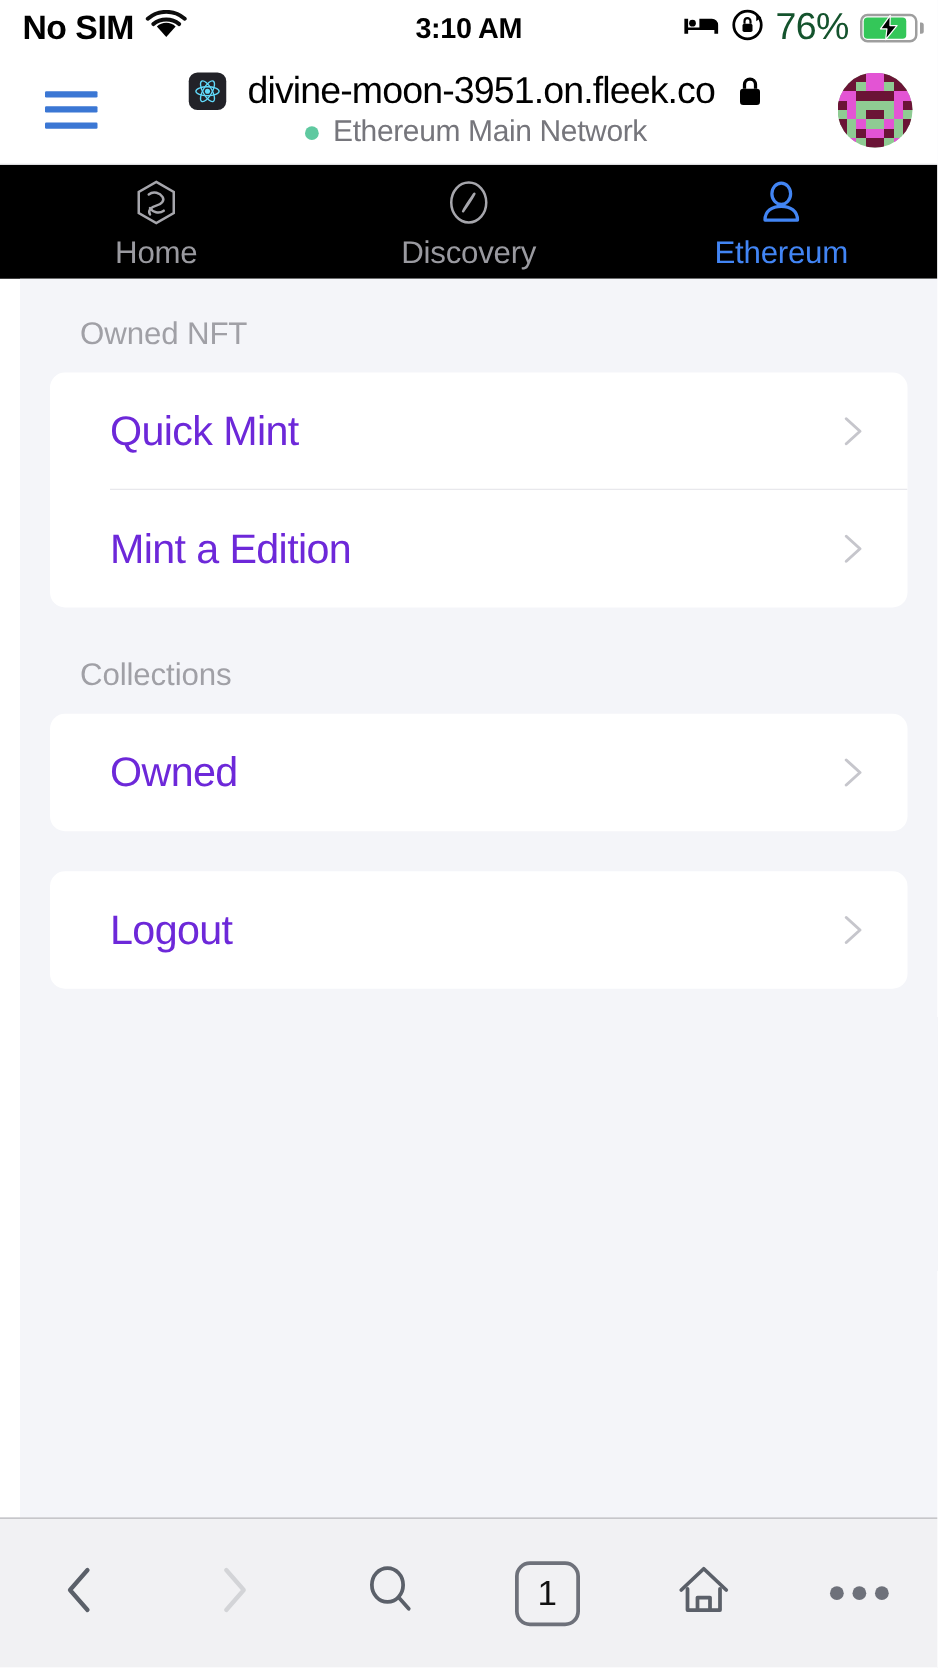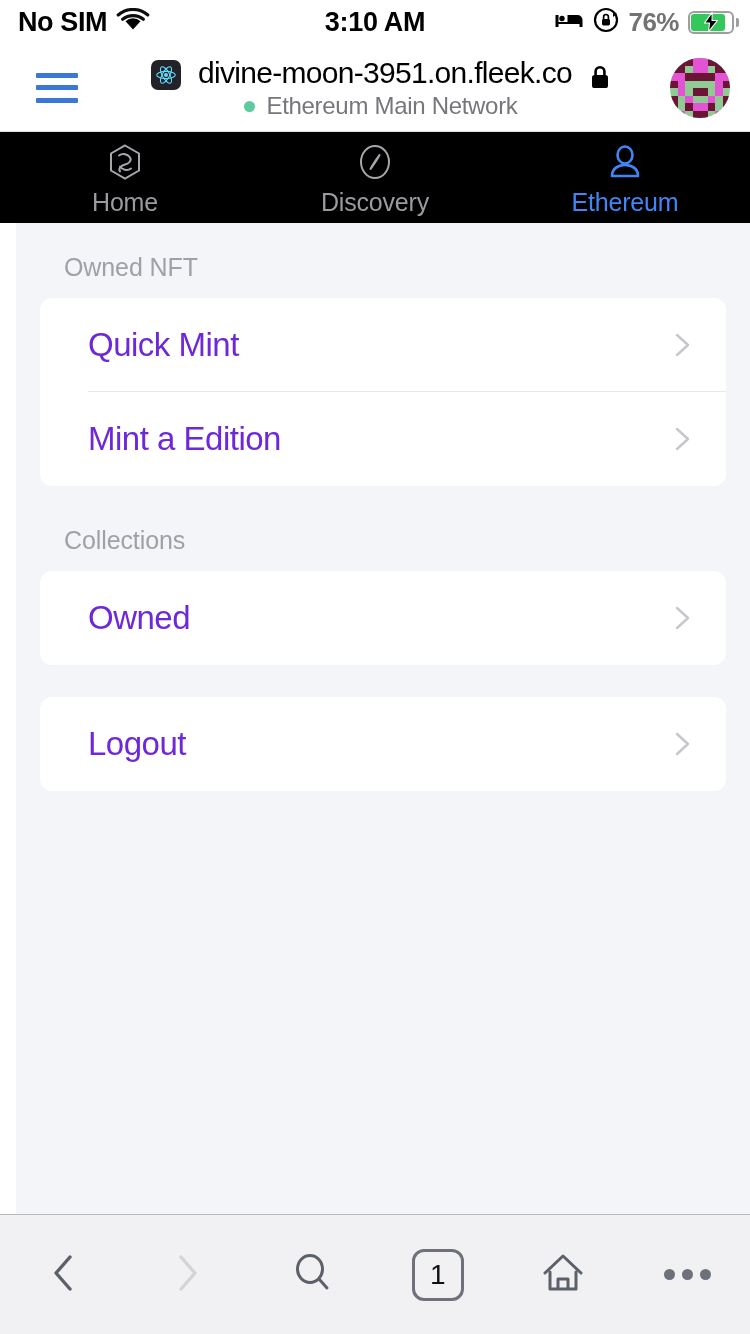--- a/index.html
+++ b/index.html
@@ -20,26 +20,26 @@
   }
   .sb-left {
     position:absolute; left:18px; top:0; height:44px;
     display:flex; align-items:center; gap:9px;
   }
   .sb-carrier { font-size:27px; font-weight:600; color:#000; letter-spacing:-0.4px; }
   .sb-center {
     position:absolute; left:0; width:750px; top:0; height:44px;
     display:flex; align-items:center; justify-content:center;
   }
-  .sb-time { font-size:27px; font-weight:700; color:#000; letter-spacing:-0.3px; }
+  .sb-time { font-size:23px; font-weight:700; color:#000; letter-spacing:-0.3px; }
   .sb-right {
     position:absolute; right:16px; top:0; height:44px;
     display:flex; align-items:center; gap:9px;
   }
-  .sb-battpct { font-size:26px; font-weight:700; color:#737373; letter-spacing:-0.5px; }
+  .sb-battpct { font-size:30px; font-weight:400; color:#14532d; letter-spacing:-0.5px; }
 
   
   .battery { position:relative; width:46px; height:23px; }
   .battery .shell {
     position:absolute; inset:0; border:2px solid #000; border-radius:6px; opacity:.38;
   }
   .battery .fill {
     position:absolute; left:3px; top:3px; bottom:3px; width:34px;
     background:#34C759; border-radius:3px;
   }
@@ -60,21 +60,21 @@
   .hamburger {
     position:absolute; left:36px; top:50%; transform:translateY(-50%);
     width:42px; height:30px; display:flex; flex-direction:column; justify-content:space-between;
   }
   .hamburger span { display:block; height:5px; width:42px; background:#3B77D4; border-radius:1px; }
 
   .url-stack {
     position:absolute; left:100px; right:88px; top:0; height:88px;
     display:flex; flex-direction:column; align-items:center; justify-content:center; gap:2px;
   }
-  .url-line1 { display:flex; align-items:flex-end; gap:17px; }
+  .url-line1 { display:flex; align-items:center; gap:17px; }
   .favicon {
     width:30px; height:30px; border-radius:7px; background:#222228;
     display:flex; align-items:center; justify-content:center; flex:none;
   }
   .url-text {
     font-size:30px; color:#000; letter-spacing:-0.7px; white-space:nowrap;
   }
   .lock-icon { width:22px; height:26px; flex:none; }
   .url-line2 { display:flex; align-items:center; gap:11px; }
   .net-dot { width:11px; height:11px; border-radius:50%; background:#5FC9A0; flex:none; }

